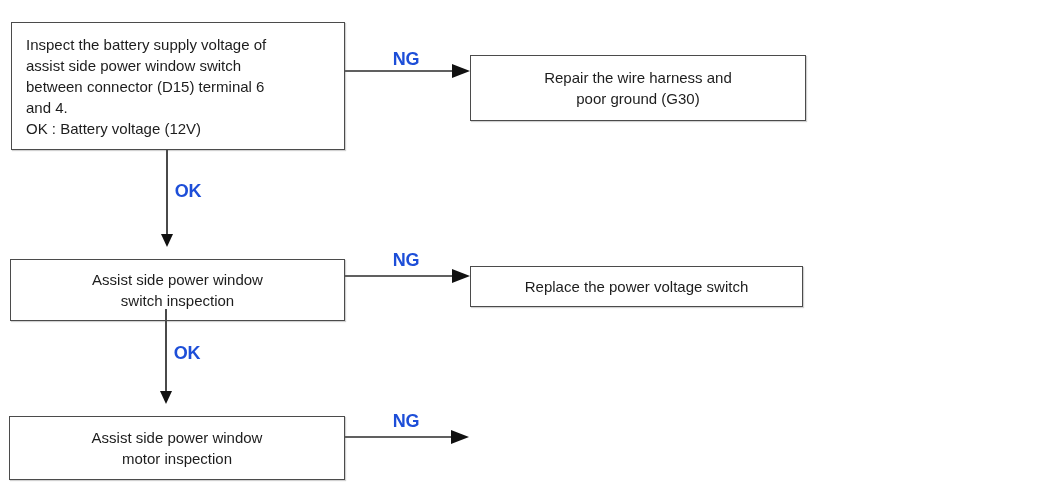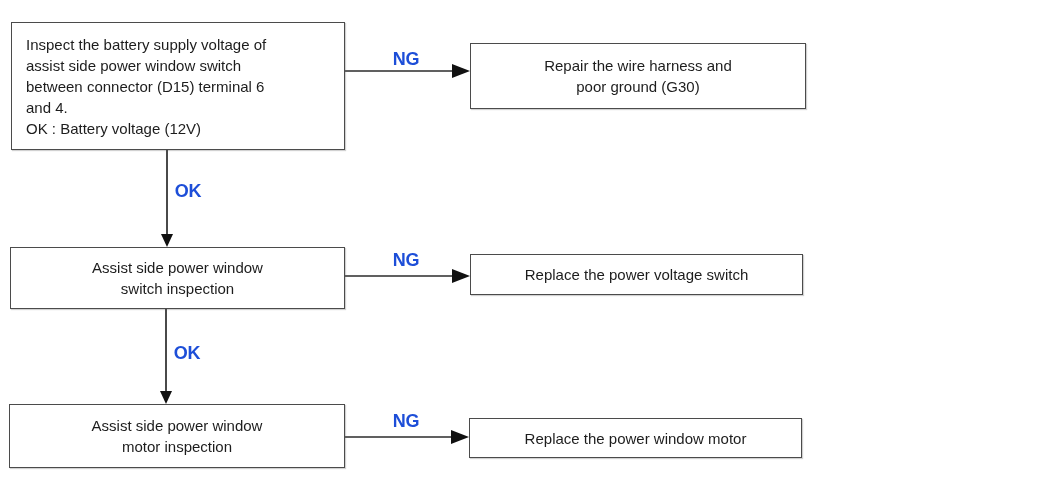--- a/index.html
+++ b/index.html
@@ -24,20 +24,21 @@
   .fc-box.left-text{
     padding:11px 14px;
     text-align:left;
   }
   .fc-box.center-text{
     display:flex;
     align-items:center;
     justify-content:center;
     text-align:center;
     padding:2px 8px;
+    margin-top:12px;
   }
   .h-line{
     position:absolute;
     height:2px;
     background:#606060;
   }
   .v-line{
     position:absolute;
     width:2px;
     background:#4a4a4a;
@@ -102,15 +103,14 @@
   <div class="arrow-down" style="left:160px;top:391px;"></div>
   <div class="branch-label" style="left:169px;top:344px;">OK</div>
 
   <div class="fc-box center-text" style="left:9px;top:404px;width:336px;height:64px;">Assist side power window
 motor inspection</div>
 
   <div class="h-line" style="left:345px;top:436px;width:106px;"></div>
   <div class="arrow-right" style="left:451px;top:430px;"></div>
   <div class="branch-label" style="left:388px;top:412px;">NG</div>
 
-  <div class="fc-box center-text" style="left:469px;top:418px;width:333px;height:40px;">Replace the power window motor</div>
 
 </div>
 
 </body></html>

